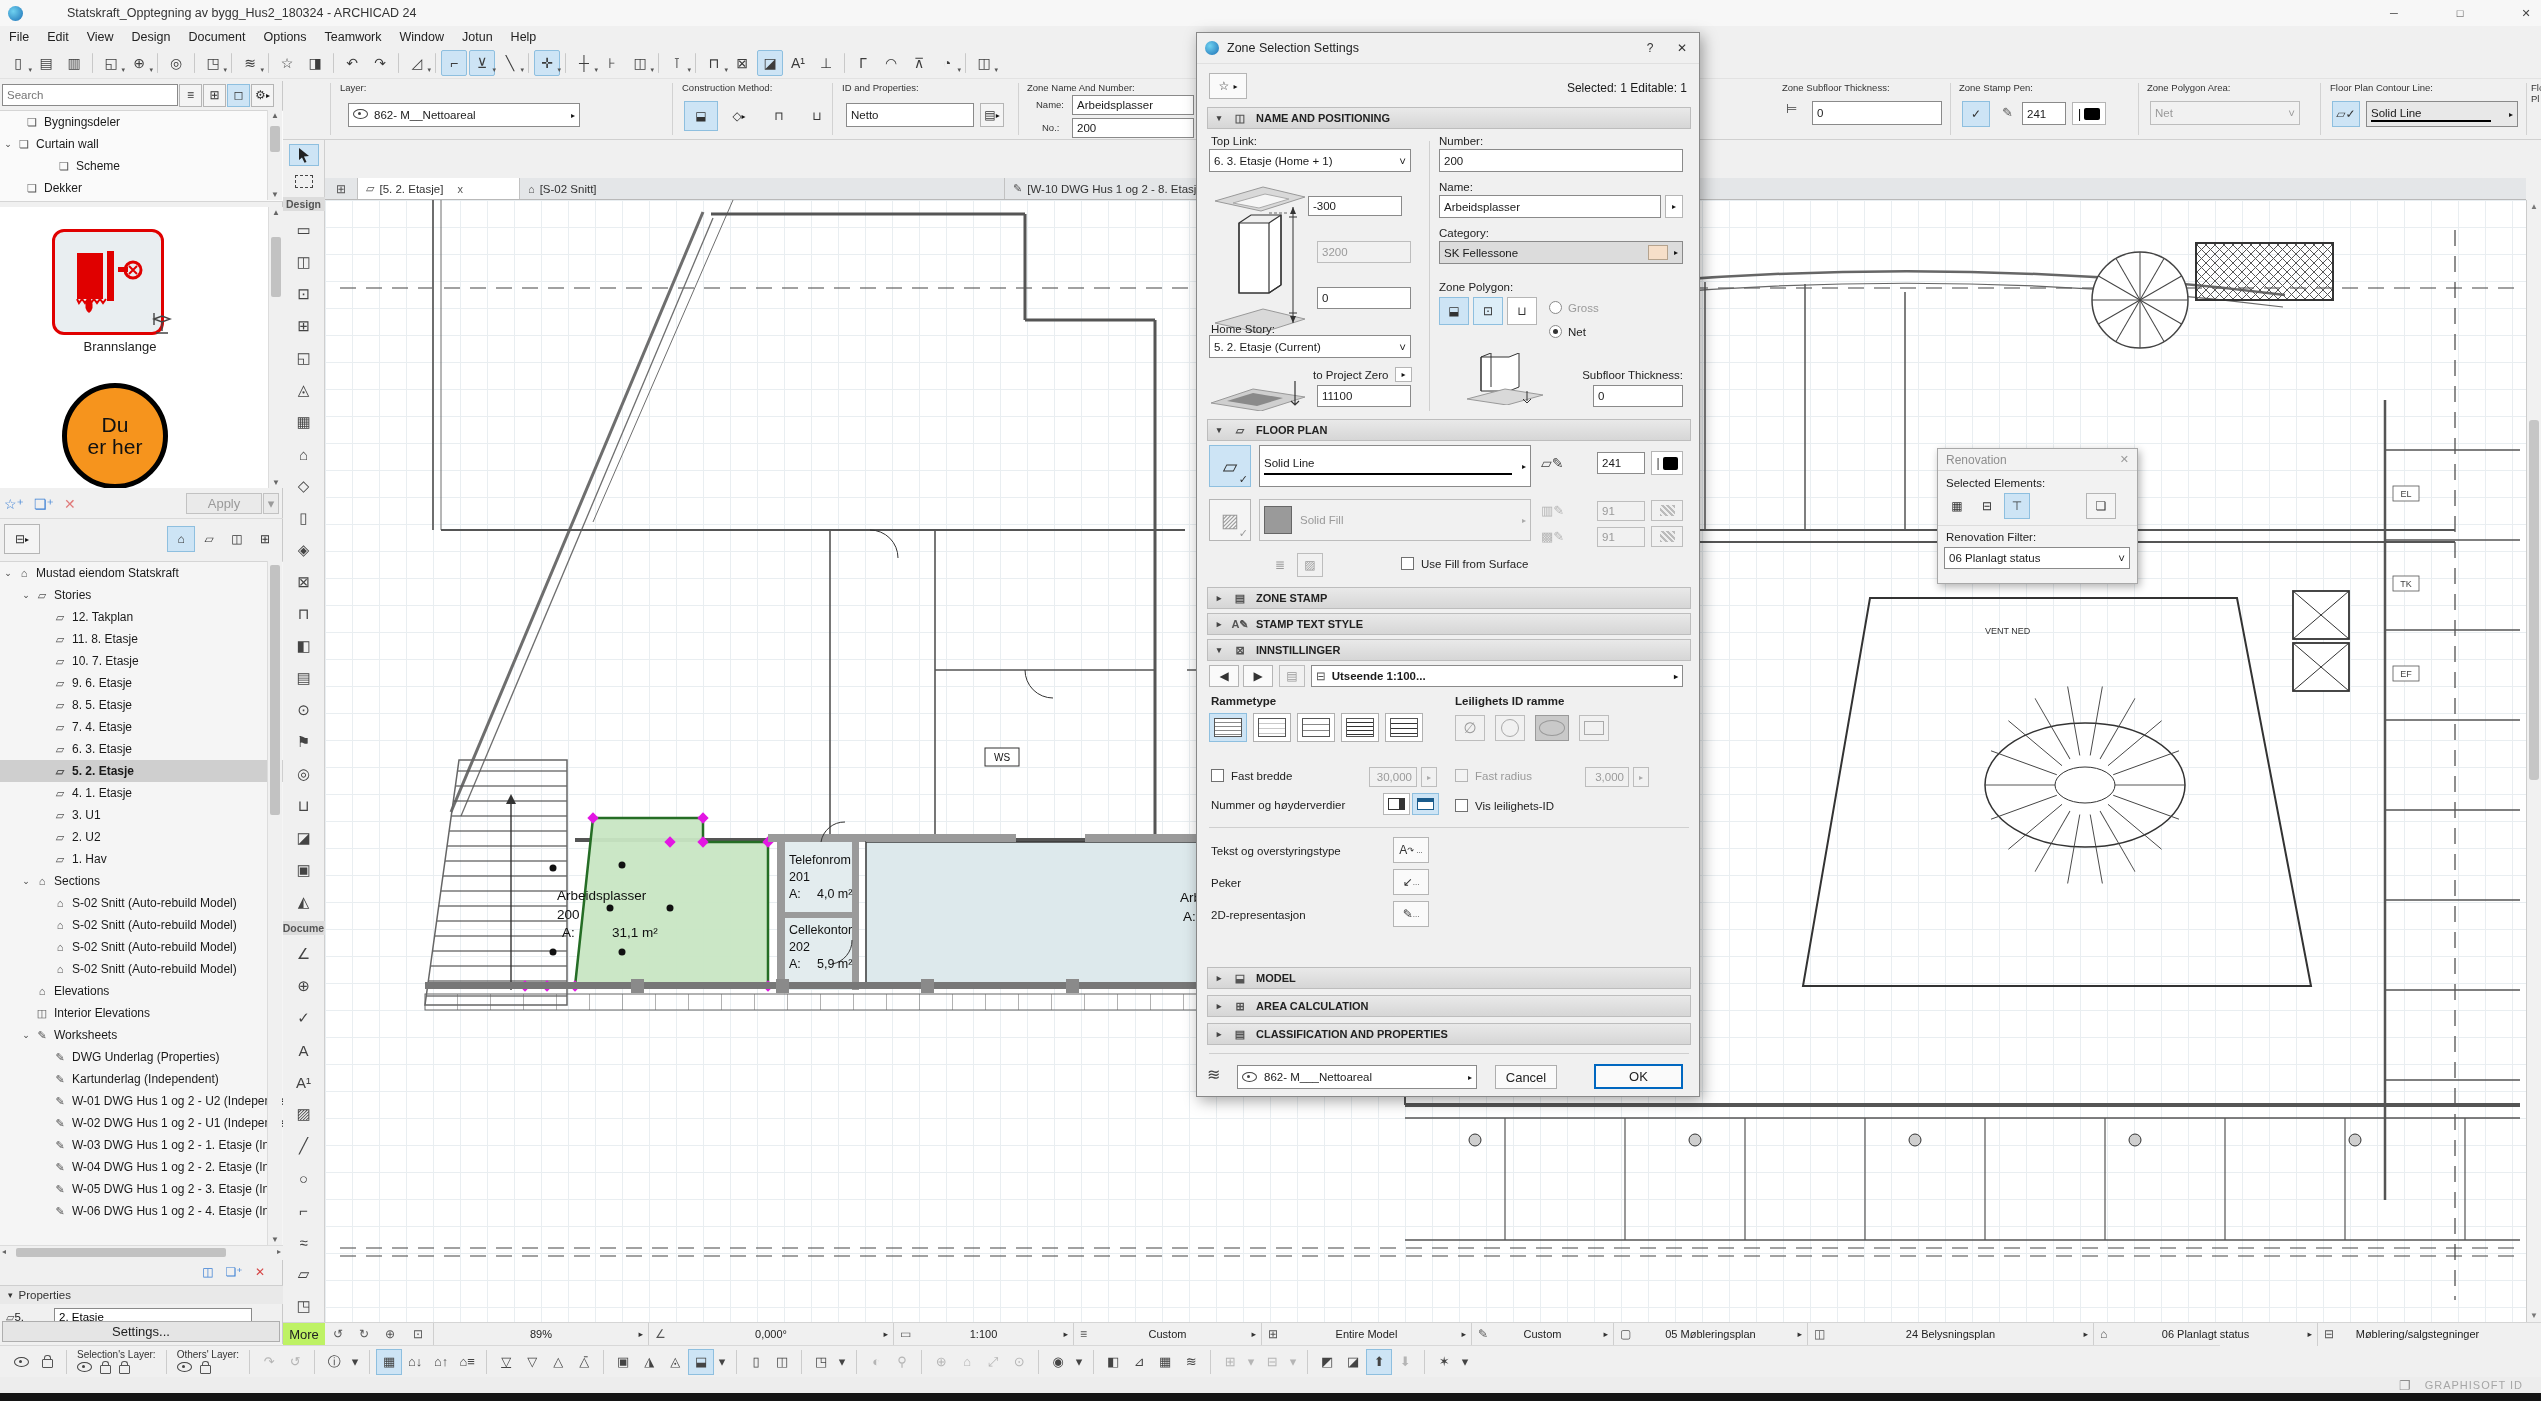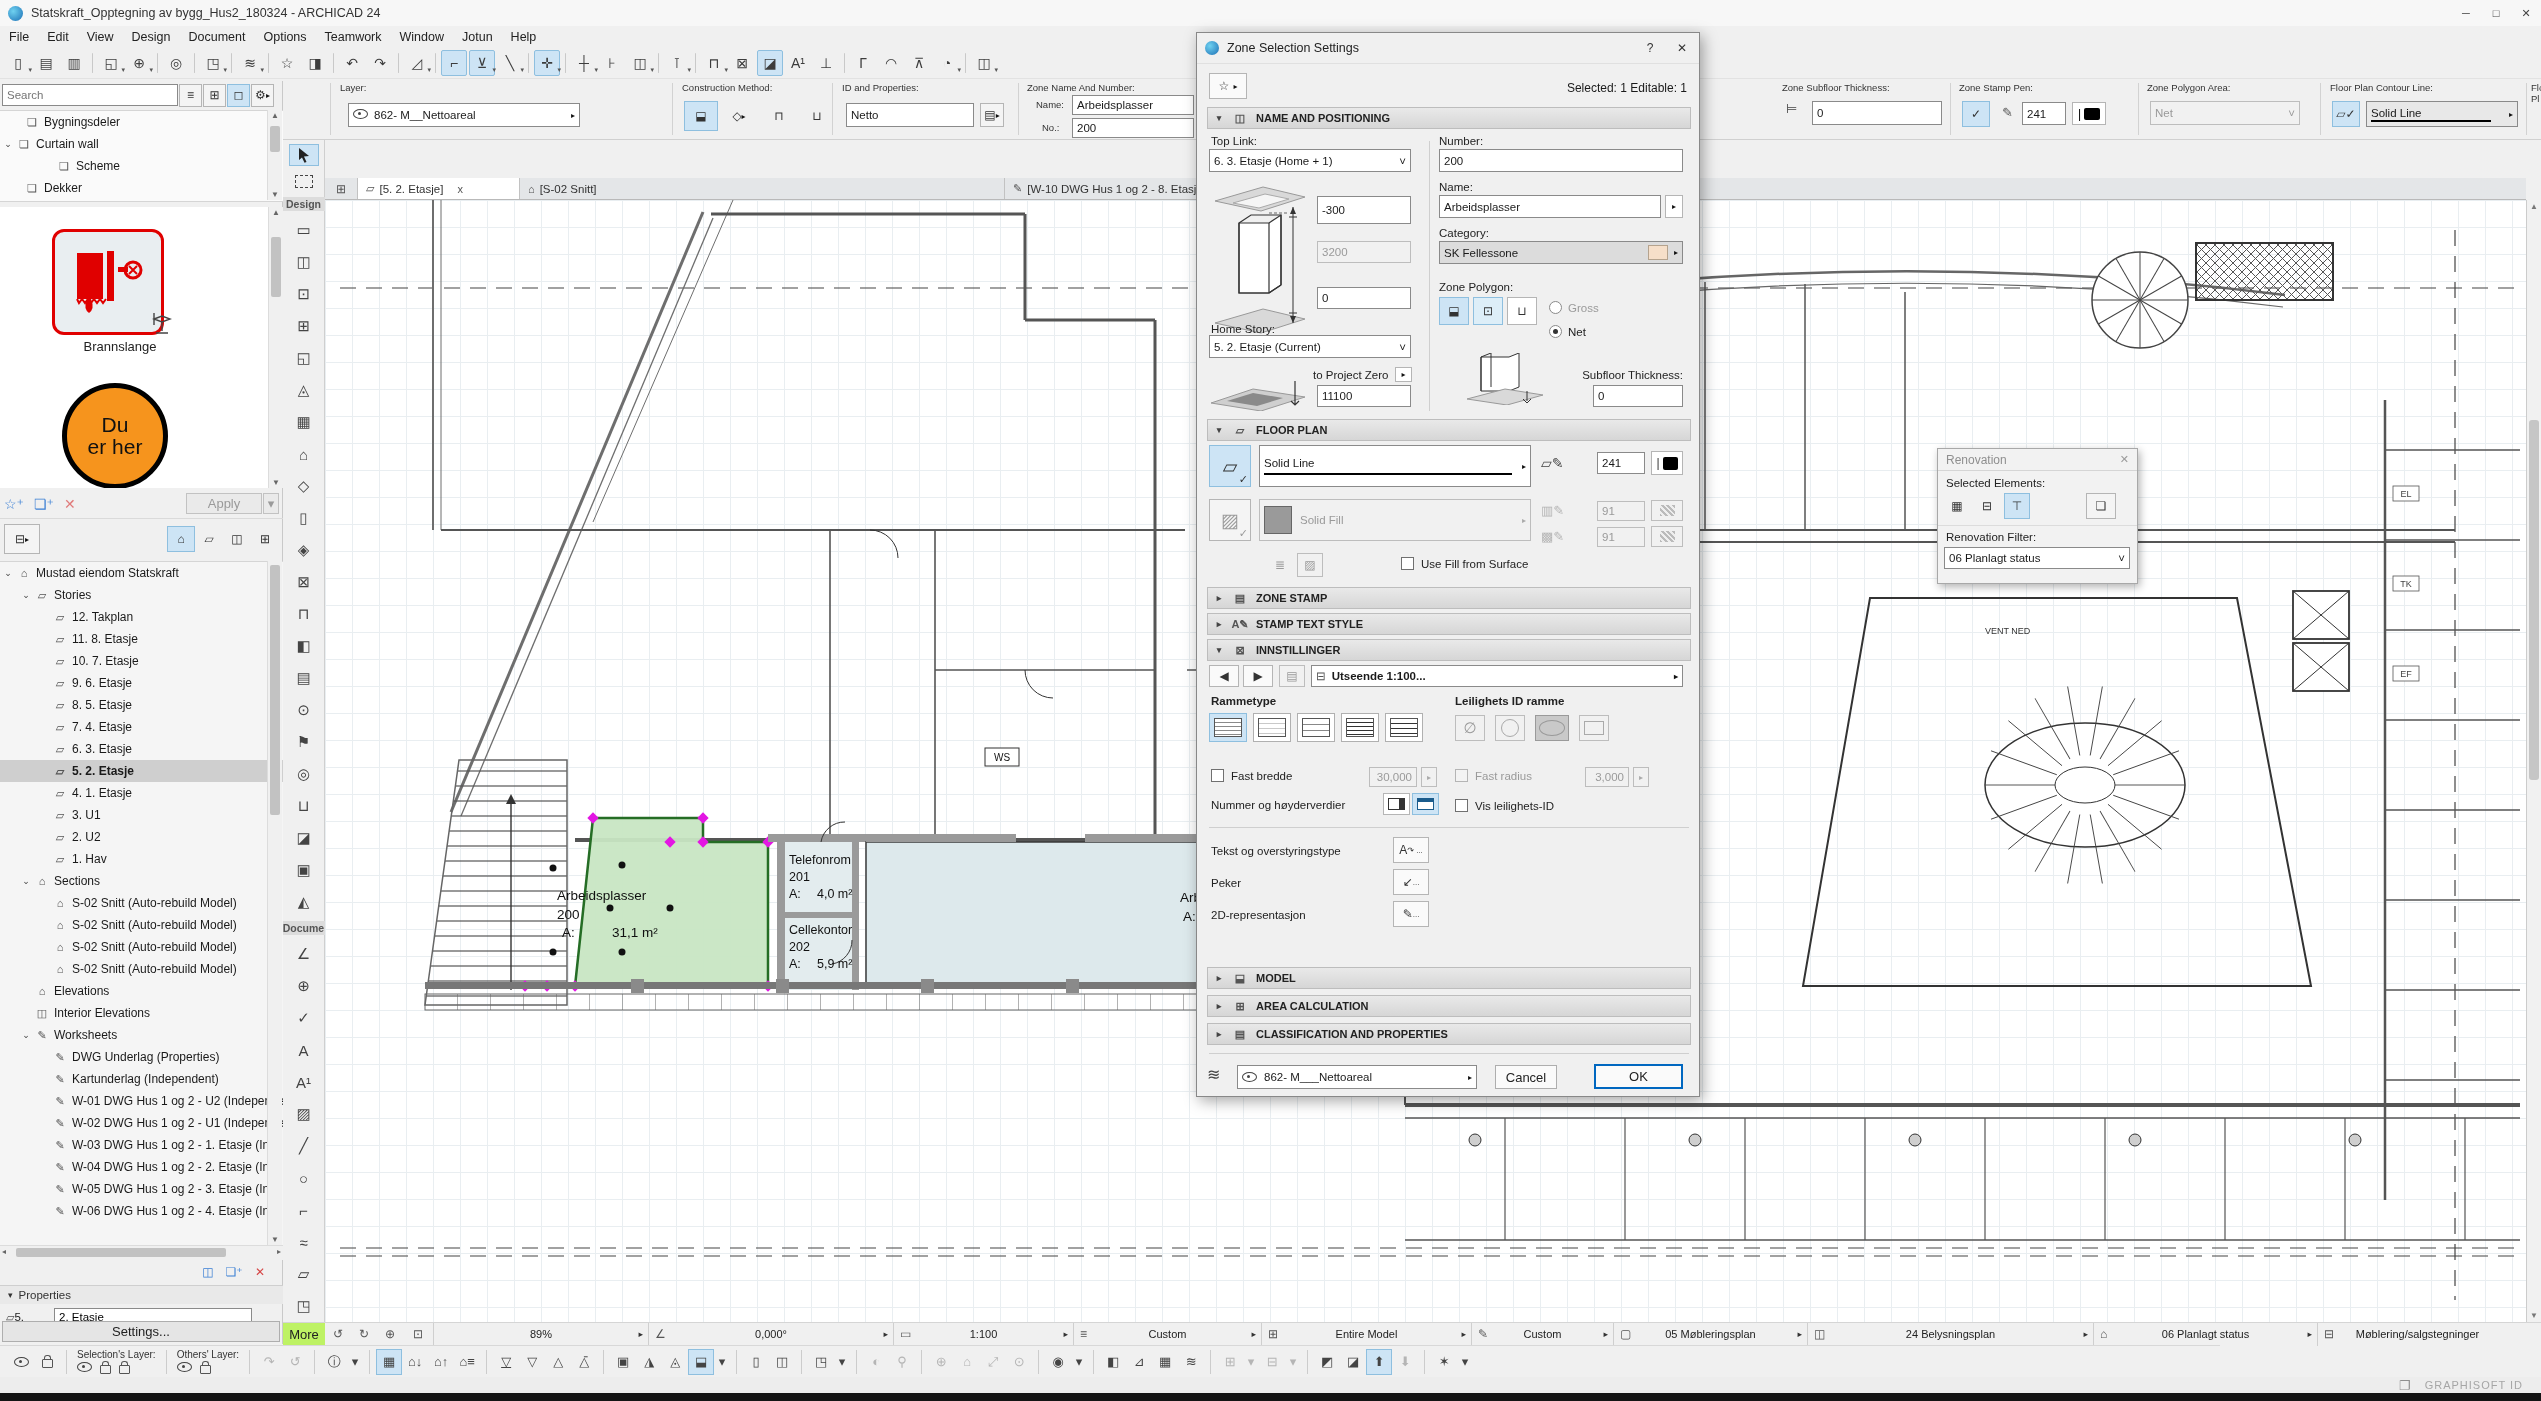--- a/index.html
+++ b/index.html
@@ -1,20 +1,20 @@
 <!DOCTYPE html>
 <html><head>
 <meta charset="utf-8">
 <style>
   html,body{margin:0;padding:0;background:#444;}
   #root{position:relative;width:2541px;height:1401px;background:#f0f0f0;font-family:"Liberation Sans",sans-serif;color:#1a1a1a;overflow:hidden;font-size:12px;}
   .abs{position:absolute;}
   .row{display:flex;align-items:center;}
   
-  #titlebar{left:0;top:0;width:2541px;height:26px;background:#f7f7f7;display:flex;align-items:center;}
+  #titlebar{left:0;top:0;width:2541px;height:26px;background:#f7f7f7;display:flex;align-items:center;gap:36px;}
   #appicon{width:15px;height:15px;border-radius:50%;background:radial-gradient(circle at 35% 35%,#6fd1f0,#1b6fb5);margin:0 8px 0 8px;}
   #titletext{font-size:12.5px;color:#333;}
   .wctl{width:30px;text-align:center;color:#444;font-size:11px;display:inline-block;}
   #menubar{left:0;top:26px;width:2541px;height:21px;display:flex;align-items:center;background:#f0f0f0;}
   .menu-item{padding:2px 9px;font-size:12.5px;color:#222;}
   
   #toolbar1{left:0;top:47px;width:2541px;height:32px;background:#f0f0f0;display:flex;align-items:center;padding-left:4px;border-bottom:1px solid #e2e2e2;box-sizing:border-box;}
   .ic{width:24px;height:24px;display:flex;align-items:center;justify-content:center;font-size:14px;color:#3c3c3c;margin:0 1px;position:relative;border:1px solid transparent;border-radius:2px;}
   .ic.sel{background:#cde4f5;border-color:#8ebfdf;}
   .ic.dd:after{content:"▾";font-size:7px;position:absolute;right:-2px;bottom:1px;color:#555;}
@@ -984,21 +984,21 @@
     <svg class="abs" style="left:12px;top:150px" width="102" height="165" viewBox="0 0 102 165">
       <path d="M6 18 L54 4 L96 14 L52 28 Z" fill="#d9d9d9" stroke="#999"></path>
       <path d="M24 20 L56 11 L80 16 L50 25 Z" fill="#f5f5f5" stroke="#aaa"></path>
       <path d="M30 40 h30 l12 -8 v70 l-12 8 h-30 z" fill="#fff" stroke="#333" stroke-width="1.2"></path>
       <path d="M30 40 l12 -8 h30 M72 32 v70 M30 40 v70 h30 v-70 M60 110 l12 -8" fill="none" stroke="#333" stroke-width="1.2"></path>
       <path d="M6 140 L54 126 L96 136 L52 150 Z" fill="#d9d9d9" stroke="#999"></path>
       <path d="M84 24 v116 M80 34 h8 M80 130 h8" stroke="#333" stroke-width="1" fill="none"></path>
       <path d="M84 24 l-3 7 h6 z M84 140 l-3 -7 h6 z" fill="#333"></path>
       <path d="M60 30 h20" stroke="#666" stroke-dasharray="3 2" stroke-width="1"></path>
     </svg>
-    <div class="abs field" style="left:120px;top:163px;width:94px;height:28px">
+    <div class="abs field" style="left:111px;top:163px;width:94px;height:20px">
         <span>-300</span>
       </div>
     <div class="abs field dis" style="left:120px;top:208px;width:94px;height:22px">
         <span>3200</span>
       </div>
     <div class="abs field" style="left:120px;top:254px;width:94px;height:22px">
         <span>0</span>
       </div>
     <div class="dlbl" style="left:14px;top:290px">Home Story:</div>
     <div class="abs combo" style="left:12px;top:302px;width:202px;height:23px">

